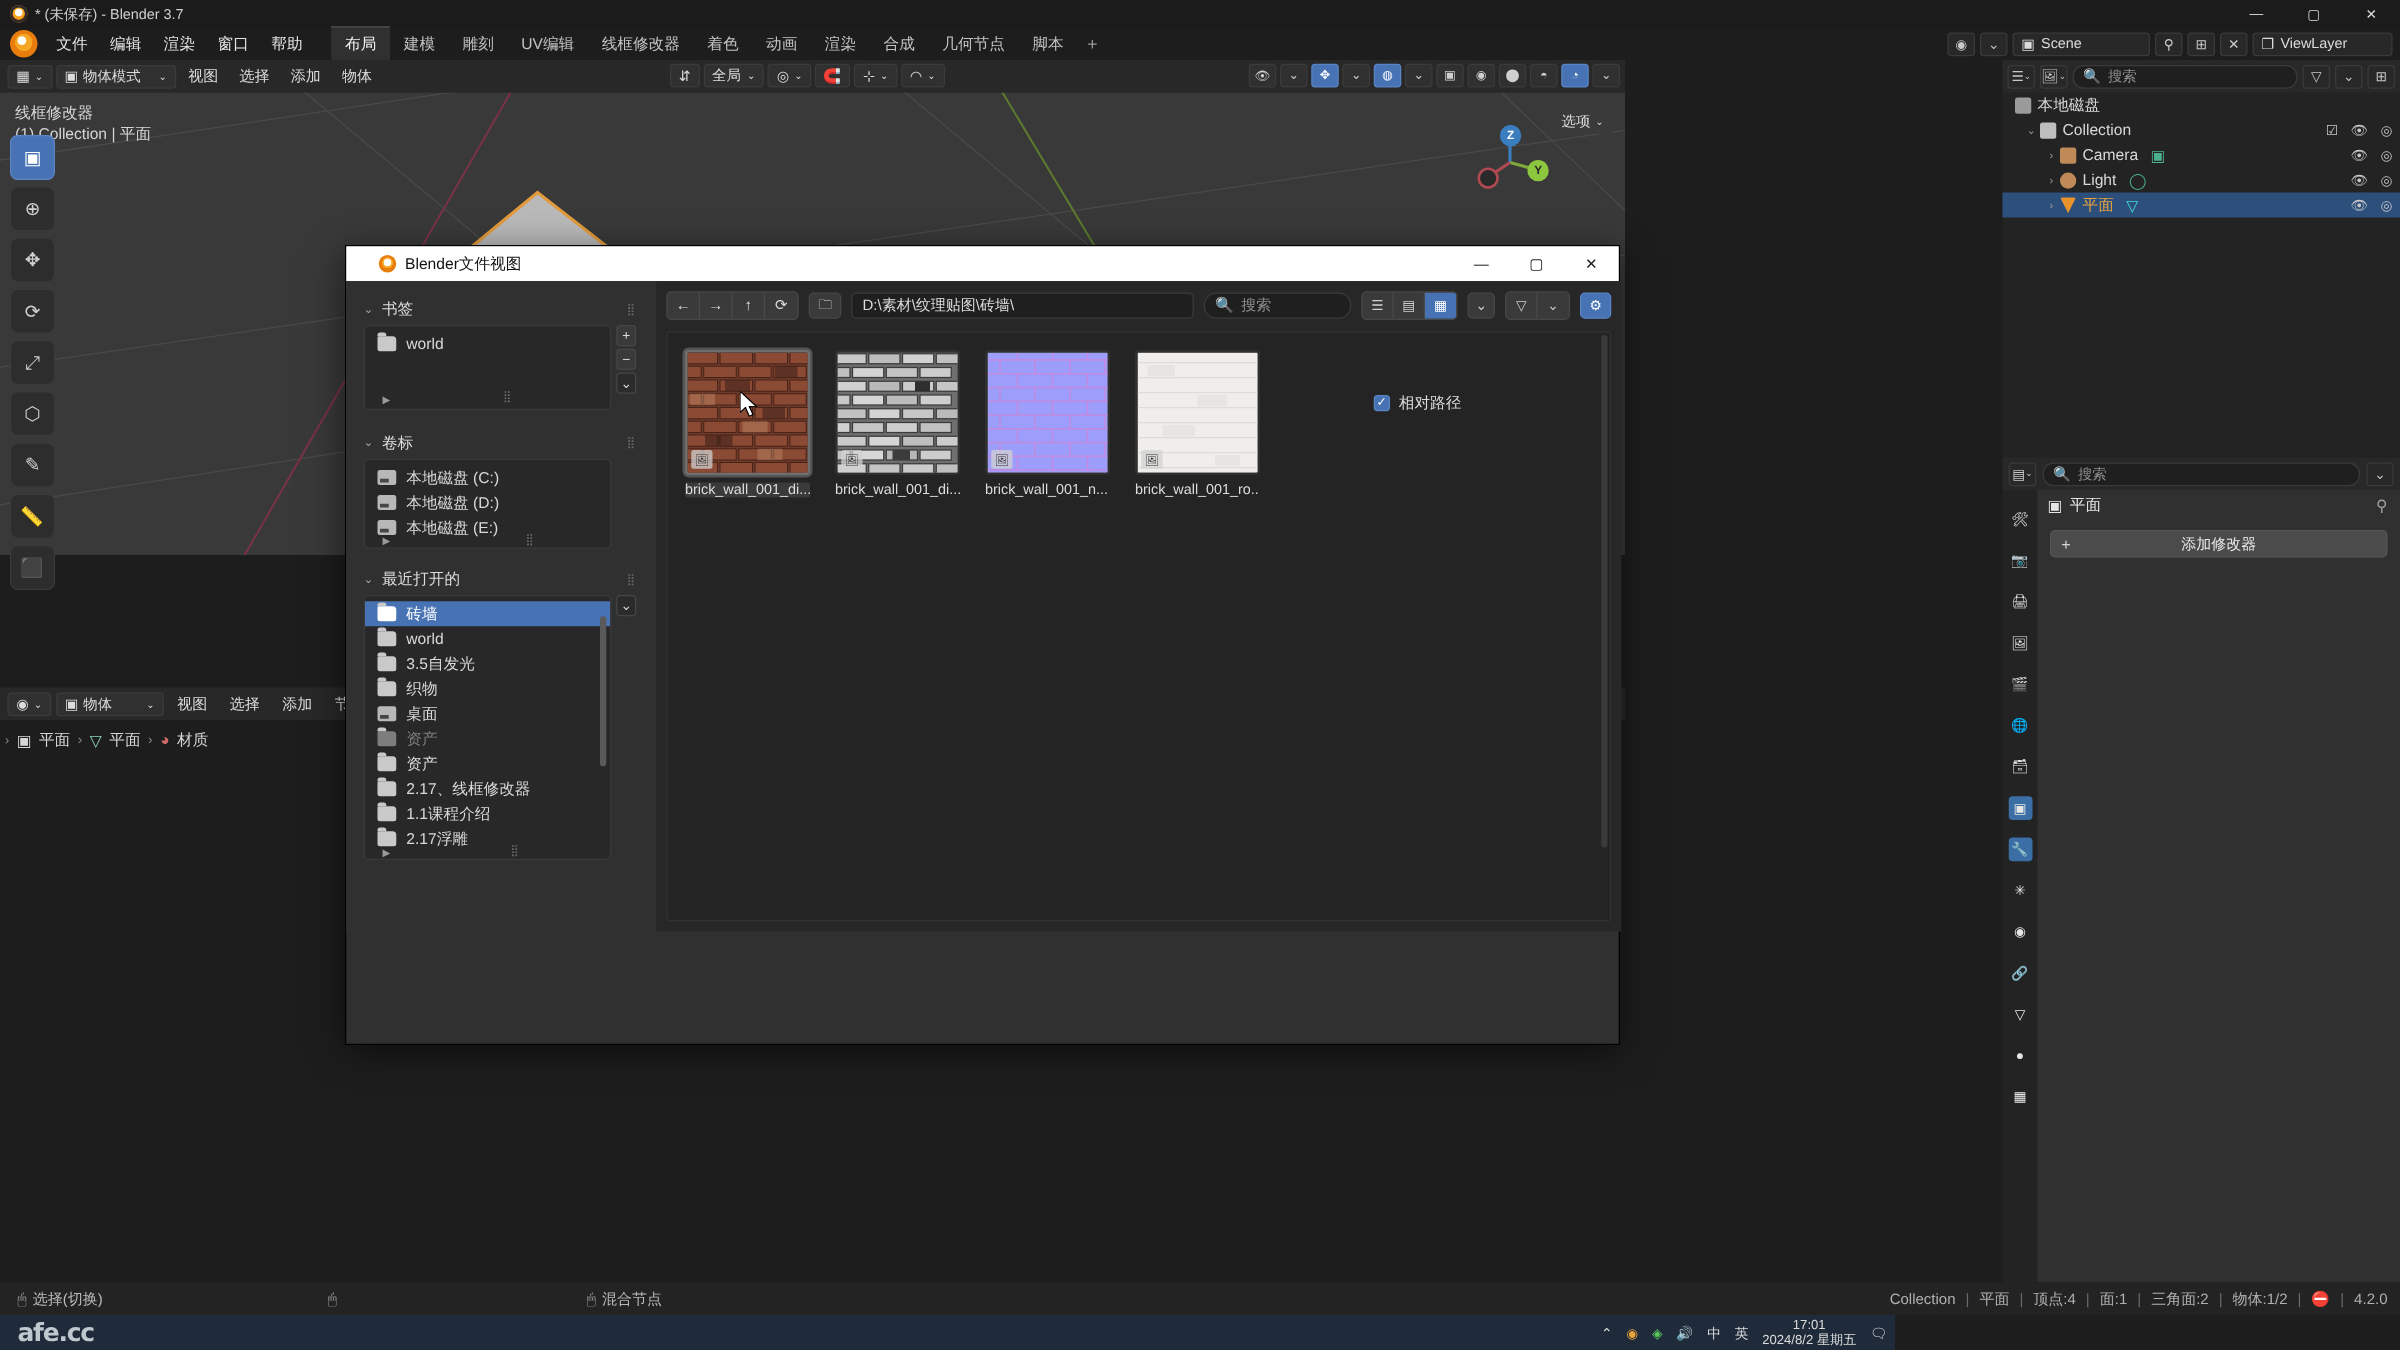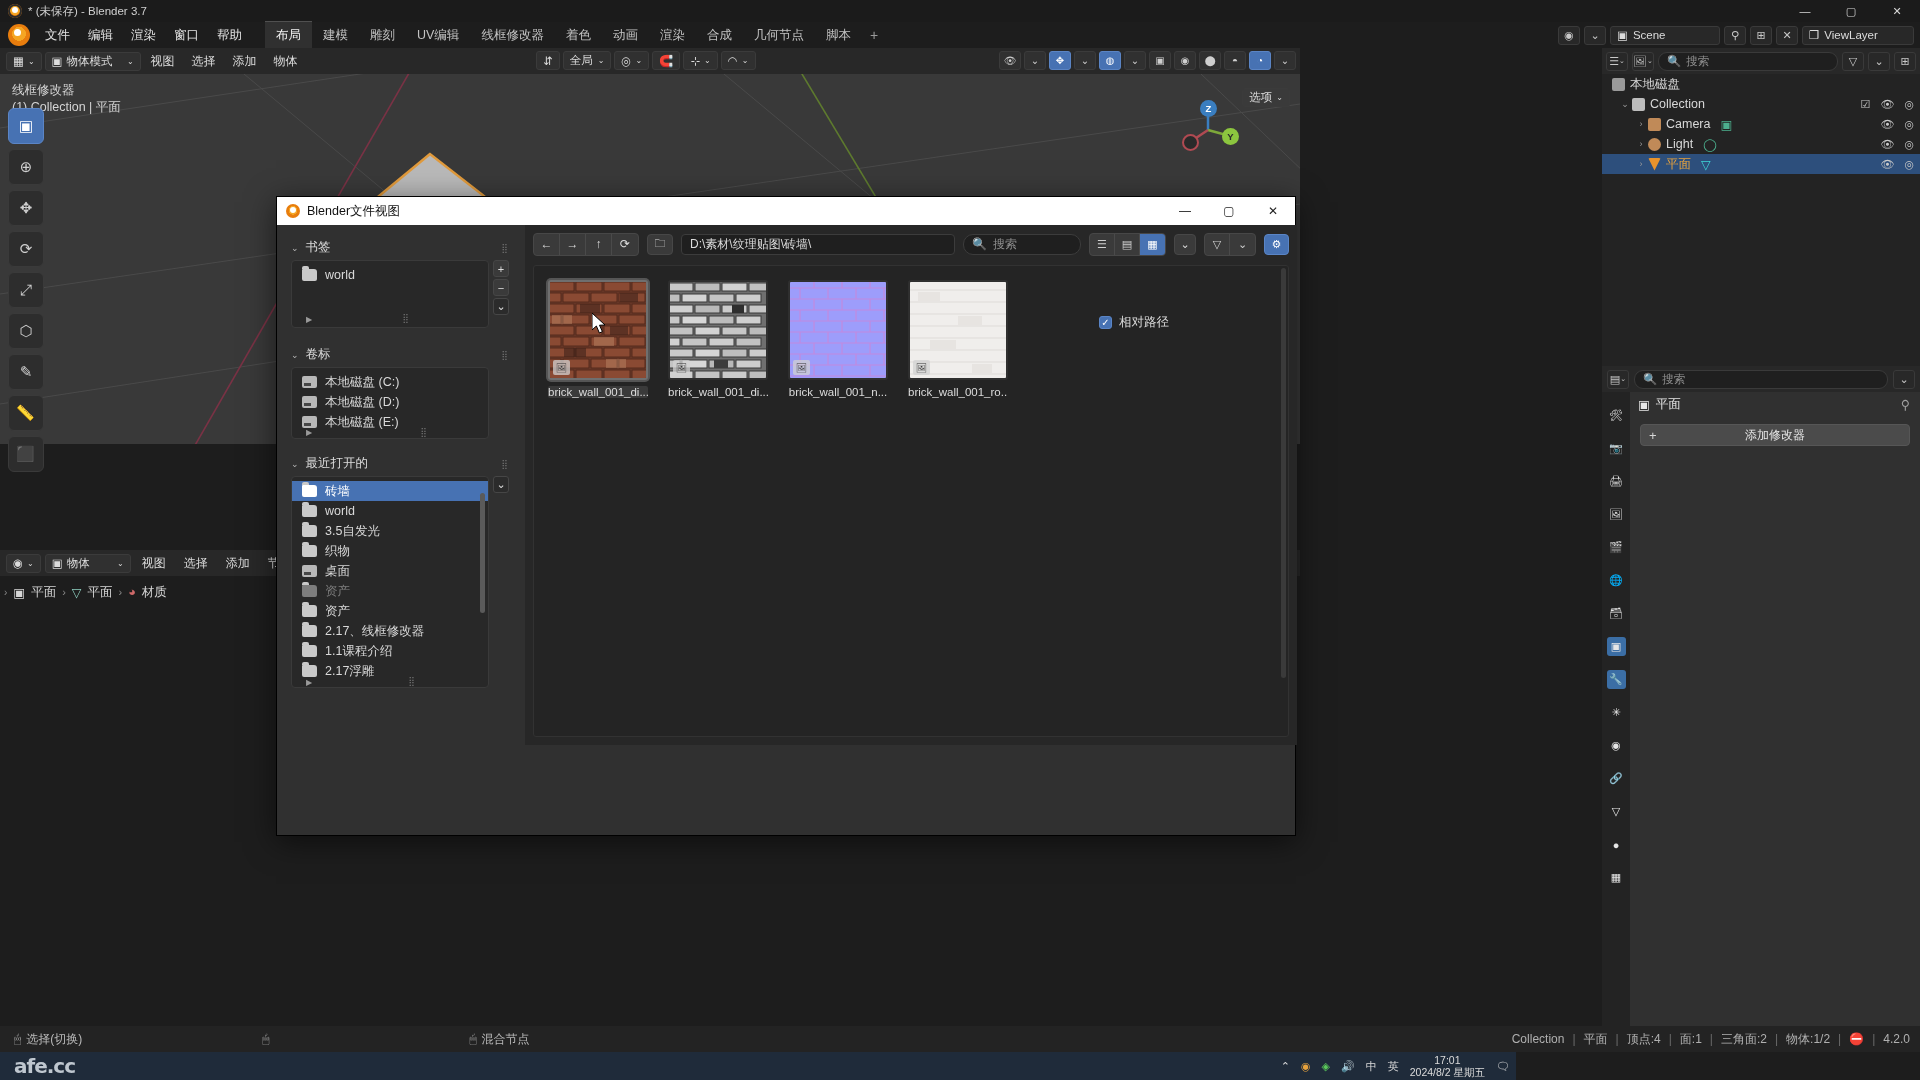--- a/index.html
+++ b/index.html
@@ -112,21 +112,21 @@
   .taskbar{ position:absolute; left:0; top:1052px; width:1516px; height:28px; background:#1f2b3a;
     display:flex; align-items:center;}
   .tb-logo{ font-size:20px; font-weight:bold; color:#bfc7cf; margin-left:14px; letter-spacing:-1px;
     font-family:"DejaVu Sans",sans-serif;}
   .tb-right{ position:absolute; right:6px; display:flex; align-items:center; gap:11px; font-size:11px; color:#dcdcdc;}
   .tb-clock{ text-align:center; line-height:12px; font-size:10.5px;}
 
   
   .dlg{ position:absolute; left:276px; top:196px; width:1020px; height:640px;
     background:#303030; border:1px solid #000; box-shadow:0 6px 28px rgba(0,0,0,.55);}
-  .dlg-title{ height:28px; background:#fff; display:flex; align-items:center; padding-left:9px; color:#111;
+  .dlg-title{ height:28px; background:#fff; display:flex; align-items:center; padding-left:26px; color:#111;
     font-size:12.5px;}
   .dlg-title .bi{ width:14px;height:14px;border-radius:50%;margin-right:7px;
     background:radial-gradient(circle at 50% 45%, #f5a623 0 42%, #e87d0d 43% 100%); position:relative;}
   .dlg-title .bi:after{content:"";position:absolute;left:4px;top:3px;width:6px;height:6px;border-radius:50%;background:#fff;}
   .dlg-wbtns{ position:absolute; right:0; top:0; height:28px; display:flex;}
   .dlg-wbtns div{ width:44px;height:28px;display:flex;align-items:center;justify-content:center;color:#222;font-size:12px;}
 
   .dlg-body{ position:absolute; left:0; top:28px; width:1020px; height:520px; background:#303030;
     display:flex;}
   .side{ width:248px; background:#303030; padding:8px 10px 0 14px;}
@@ -172,21 +172,21 @@
   .gear{ width:25px;height:21px;background:#4772b3;border:1px solid #5a85c6;border-radius:4px;
     display:flex;align-items:center;justify-content:center;font-size:11px;color:#fff;}
 
   .filearea{ position:absolute; left:8px; top:40px; right:8px; bottom:8px; background:#242424;
     border:1px solid #323232; border-radius:3px;}
   .thumbs{ display:flex; gap:20px; padding:14px 0 0 14px;}
   .thumb{ width:100px; }
   .thumb .img{ width:100px;height:100px; border:2px solid #2f2f2f; border-radius:3px; position:relative;
     overflow:hidden; background:#555;}
   .thumb.selected .img{ border-color:#6f6f6f; box-shadow:0 0 0 2px #555;}
-  .thumb .cap{ margin-top:6px; font-size:11.5px; color:#dcdcdc; text-align:center; white-space:nowrap;
+  .thumb .cap{ margin-top:6px; font-size:11.5px; color:#dcdcdc; white-space:nowrap;
     overflow:hidden;}
   .thumb.selected .cap{ background:#3a3a3a; border-radius:2px;}
   .badge{ position:absolute; left:3px; bottom:3px; width:17px; height:15px; background:rgba(210,210,210,.75);
     border-radius:2px; display:flex;align-items:center;justify-content:center; font-size:9px; color:#333;}
   .relpath{ position:absolute; left:565px; top:48px; display:flex; align-items:center; gap:7px;
     font-size:12.5px; color:#dcdcdc;}
   .cbox{ width:13px;height:13px;background:#4772b3;border:1px solid #5a85c6;border-radius:3px;
     display:flex;align-items:center;justify-content:center;color:#fff;font-size:10px;}
 
   .dlg-footer{ position:absolute; left:0; bottom:0; width:1020px; height:92px; background:#303030;}

